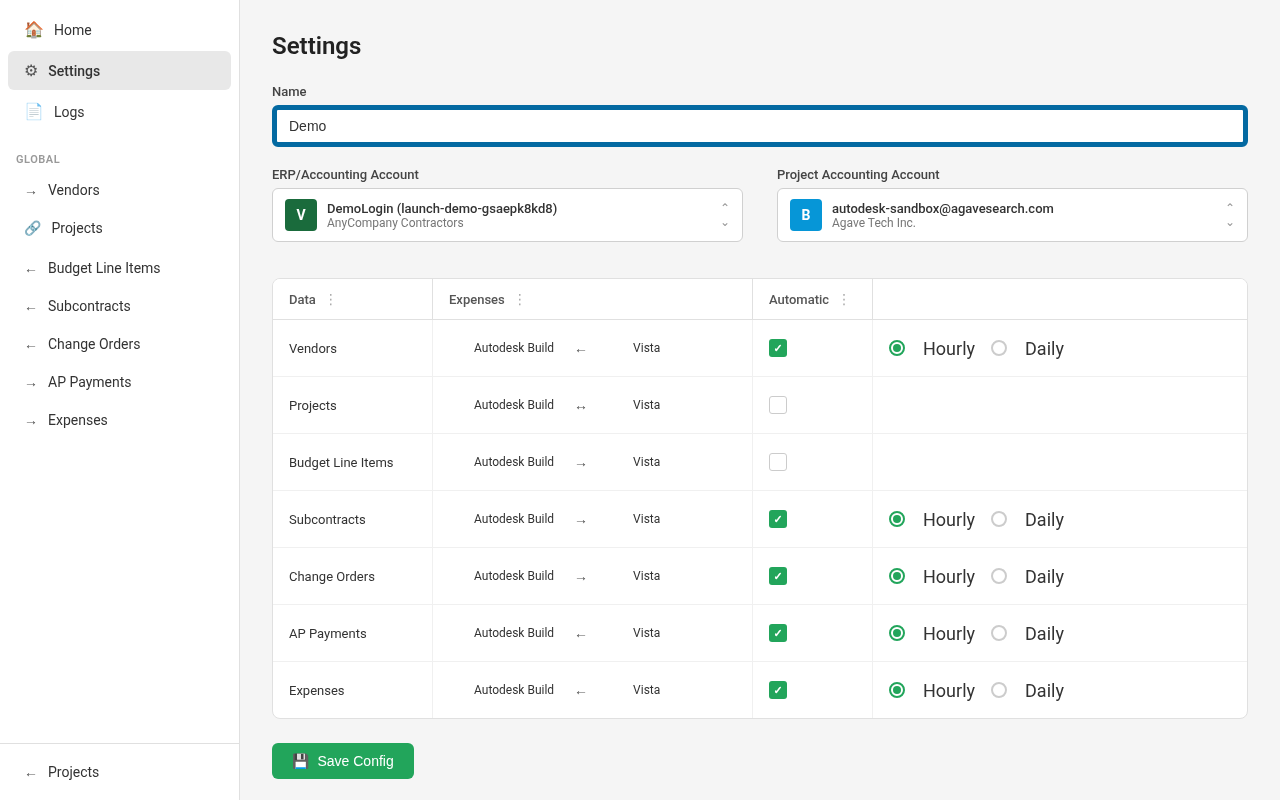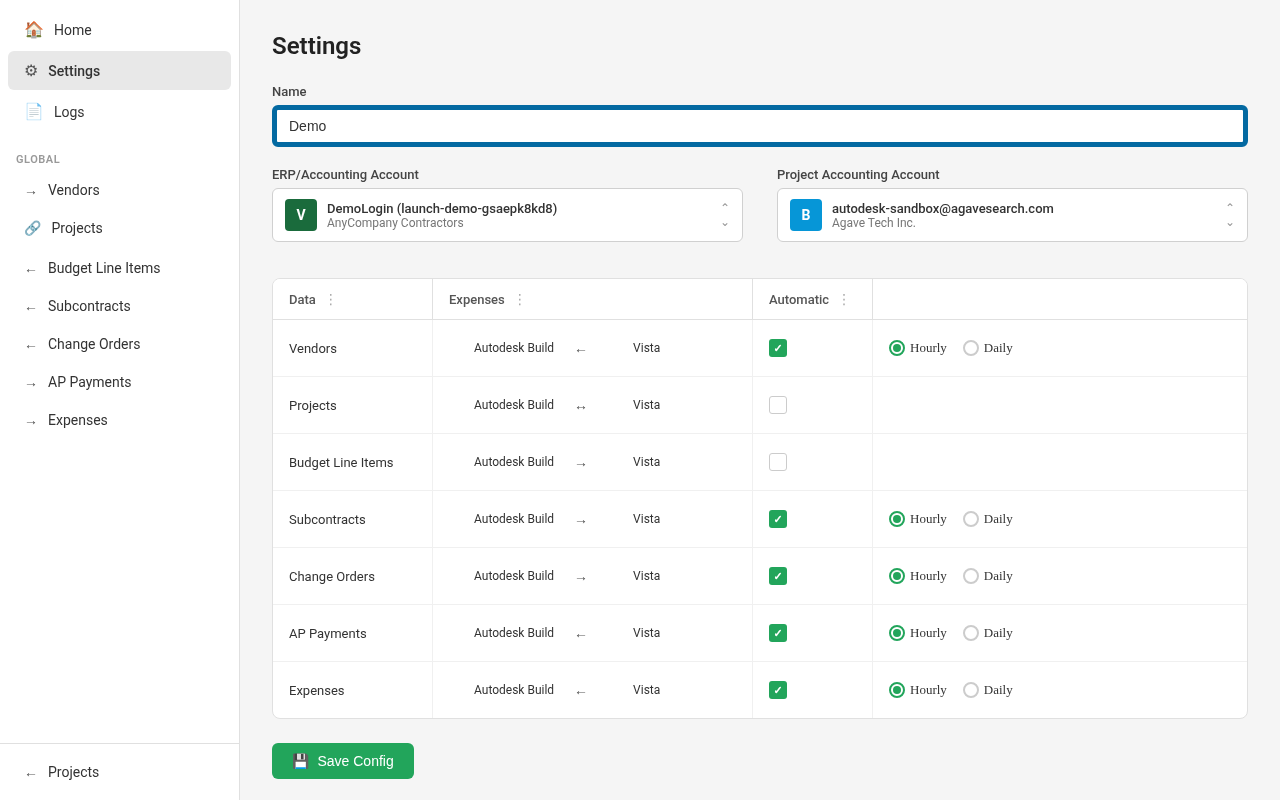--- a/index.html
+++ b/index.html
@@ -200,25 +200,24 @@
     .check-icon { color: #fff; font-size: 11px; font-weight: 700; }
 
     .frequency-cell {
       display: flex;
       align-items: center;
       gap: 16px;
     }
     .radio-option {
       display: flex;
       align-items: center;
-      gap: 5px;
-      font-size: 13px;
+      gap: 18px;
+      font-size: 18px;
       color: #333;
       cursor: pointer;
-      font-family: Liberation Serif, serif;
     }
     .radio-outer {
       width: 16px;
       height: 16px;
       border-radius: 50%;
       border: 2px solid #ccc;
       display: flex;
       align-items: center;
       justify-content: center;
     }

